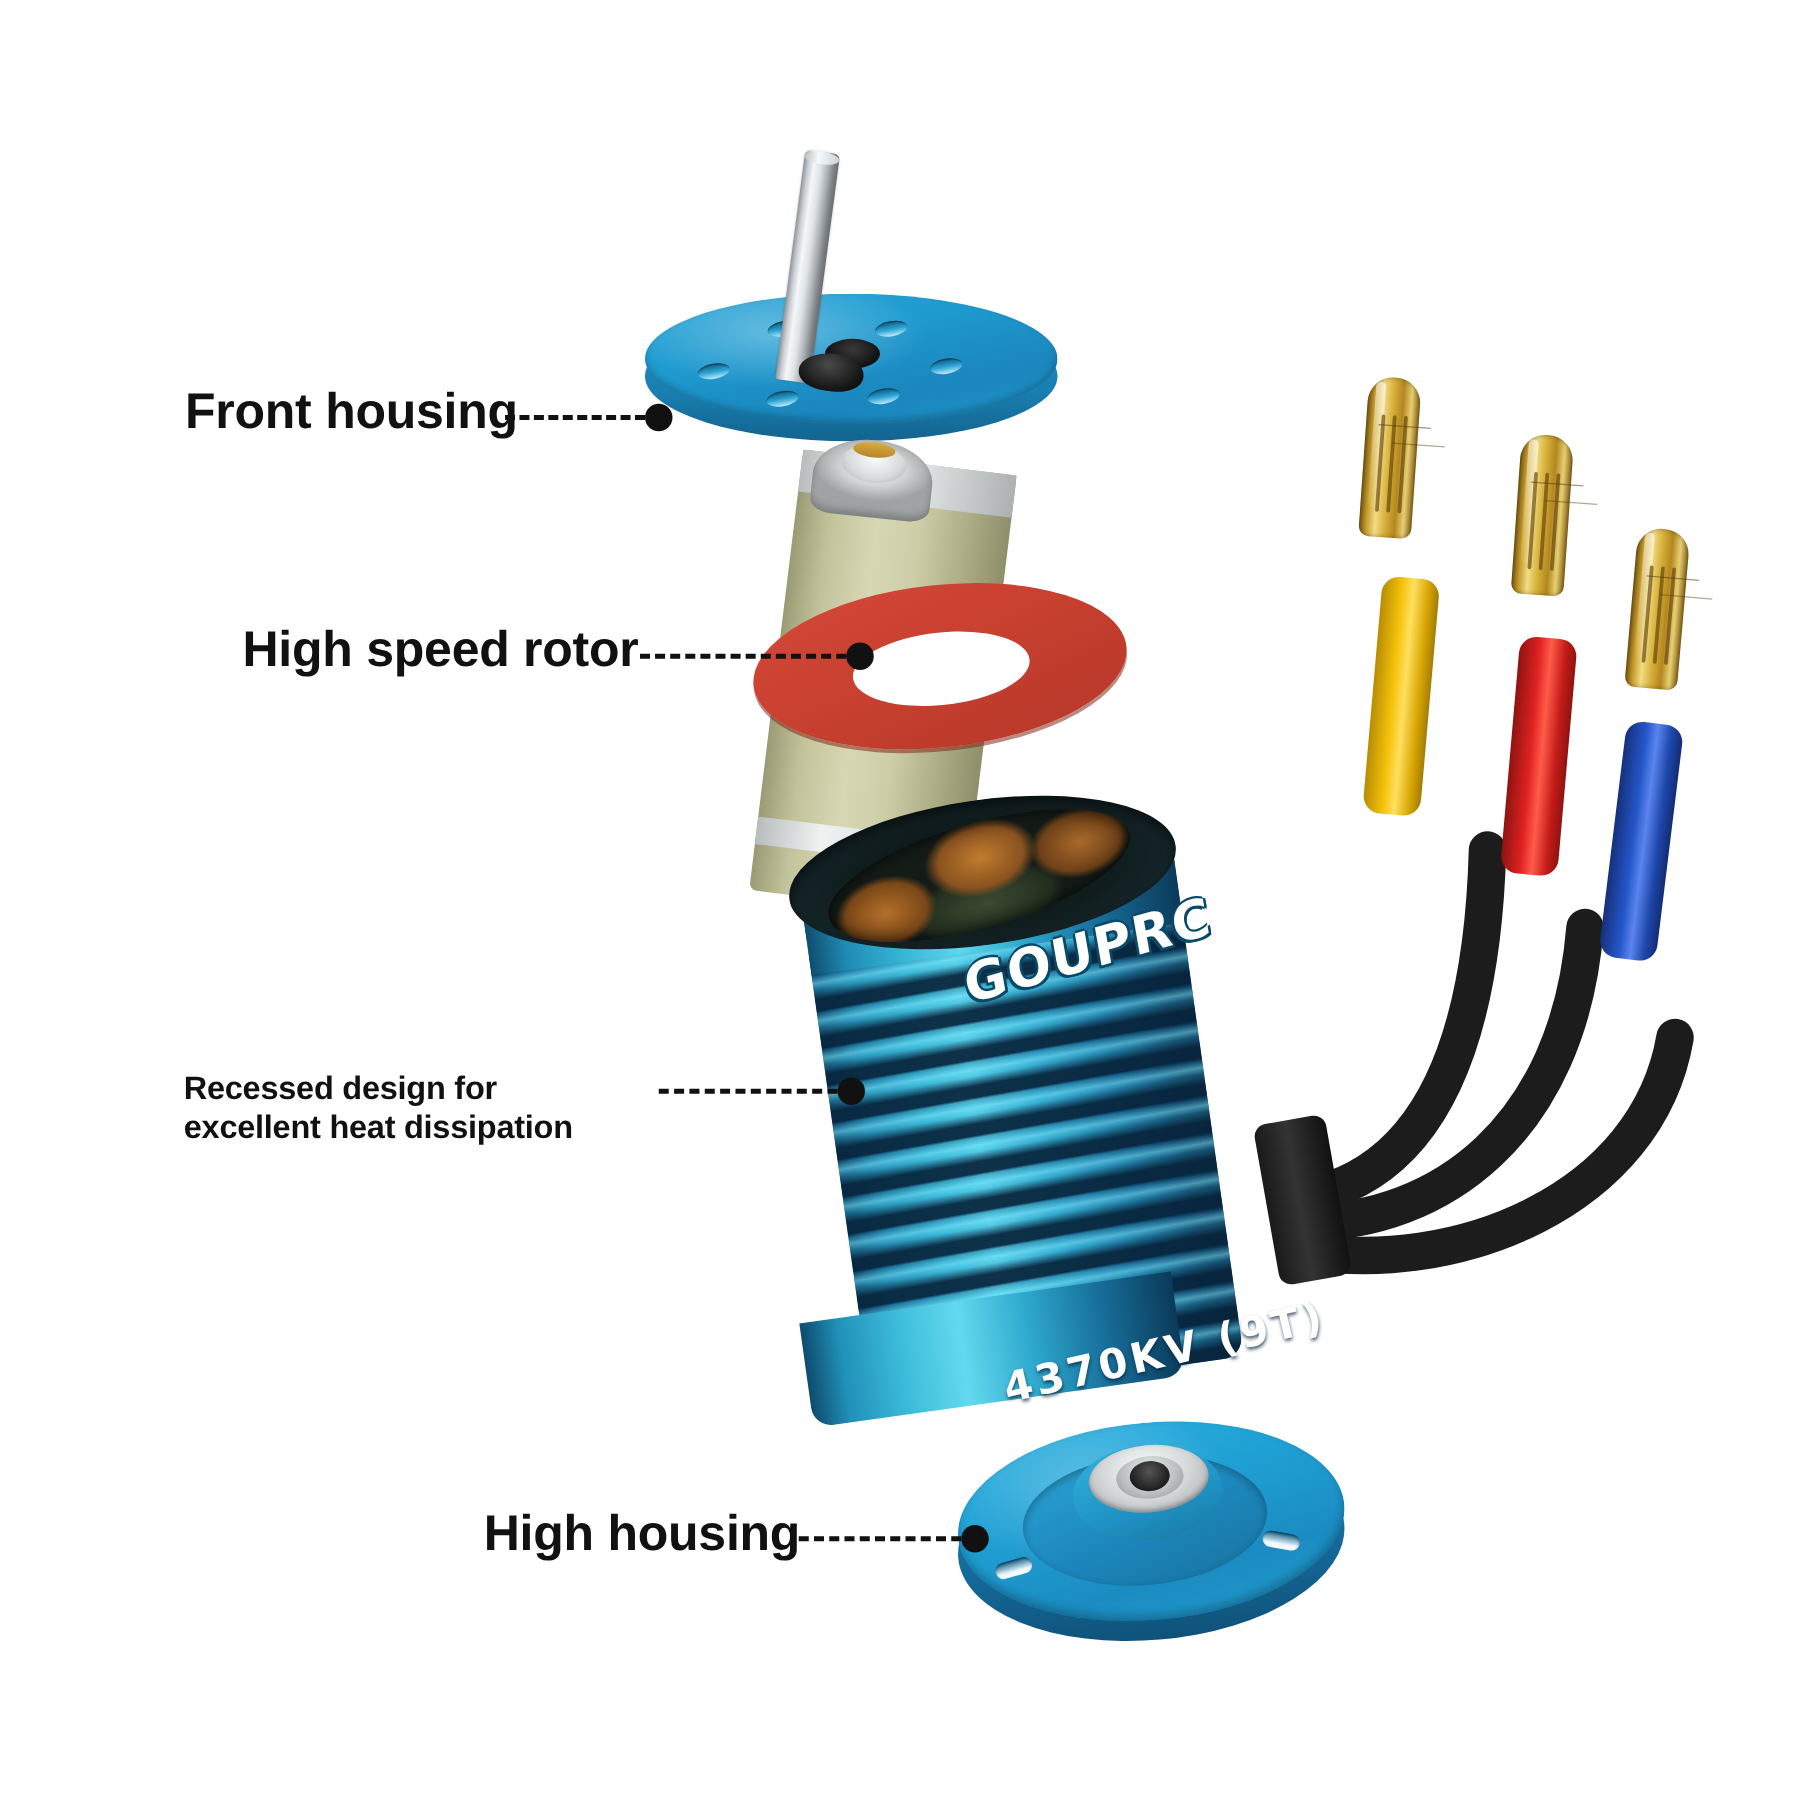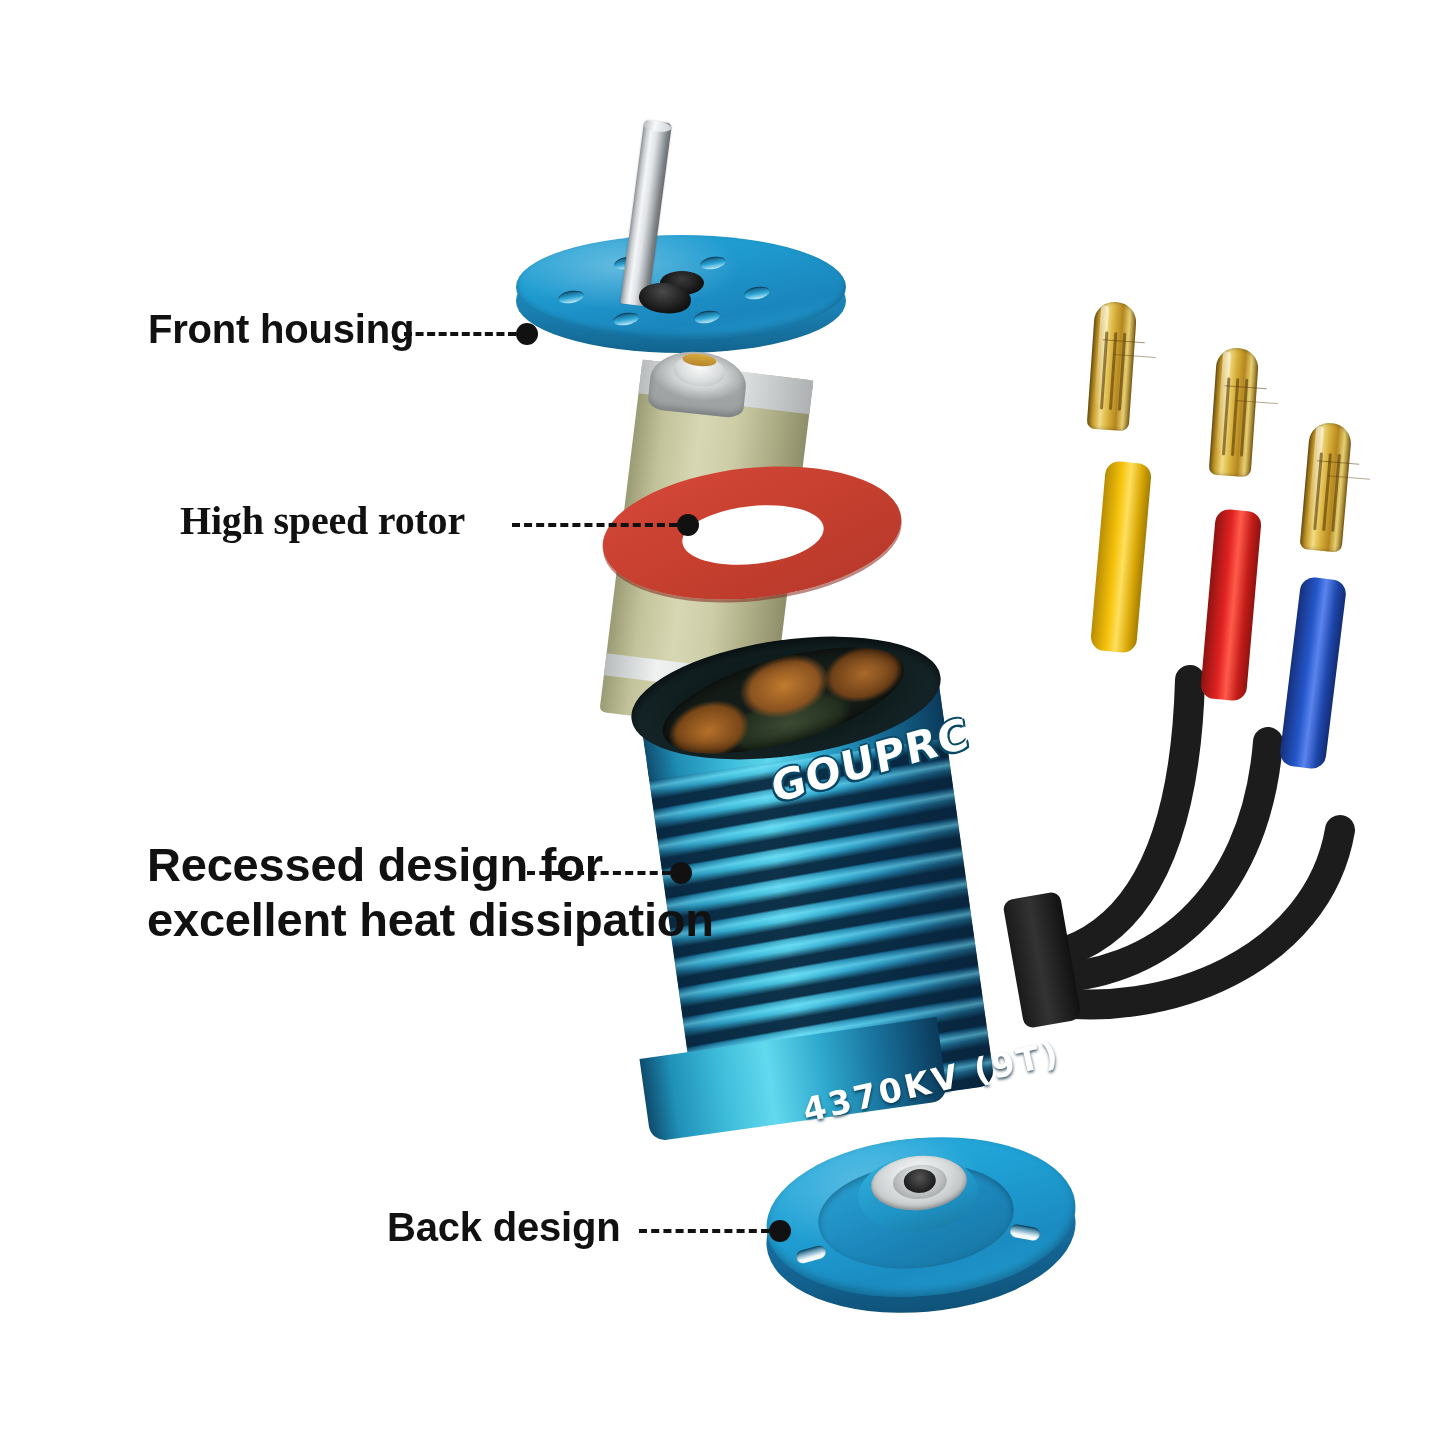--- a/index.html
+++ b/index.html
@@ -23,22 +23,22 @@
     position: absolute;
     font-family: "Liberation Sans", sans-serif;
     font-weight: bold;
     color: #111111;
     letter-spacing: -0.2px;
     line-height: 1.18;
     white-space: pre-line;
     margin-left: 44px;
   }
   #label-front   { left: 104px;  top: 306px;  font-size: 40px; }
-  #label-rotor   { left: 136px;  top: 497px;  font-size: 40px; font-family: Liberation Serif, serif; }
-  #label-heat    { left: 103px;  top: 837px;  font-size: 47px; }
+  #label-rotor   { left: 150px;  top: 497px;  font-size: 40px; }
+  #label-heat    { left: 103px;  top: 855px;  font-size: 26px; }
   #label-back    { left: 343px;  top: 1204px; font-size: 40px; }
 
   .leader {
     position: absolute;
     height: 0;
     border-top: 4px dashed #111111;
   }
   .leader-dot {
     position: absolute;
     width: 22px;
@@ -522,17 +522,17 @@
 
   <div class="callout-text" id="label-rotor">High speed rotor</div>
   <div class="leader" style="left:512px; top:523px; width:165px;"></div>
   <div class="leader-dot" style="left:677px; top:514px;"></div>
 
   <div class="callout-text" id="label-heat">Recessed design for
 excellent heat dissipation</div>
   <div class="leader" style="left:527px; top:871px; width:143px;"></div>
   <div class="leader-dot" style="left:670px; top:862px;"></div>
 
-  <div class="callout-text" id="label-back">Back design</div>
+  <div class="callout-text" id="label-back">High housing</div>
   <div class="leader" style="left:639px; top:1229px; width:130px;"></div>
   <div class="leader-dot" style="left:769px; top:1220px;"></div>
 
 </div>
 
 </body></html>

